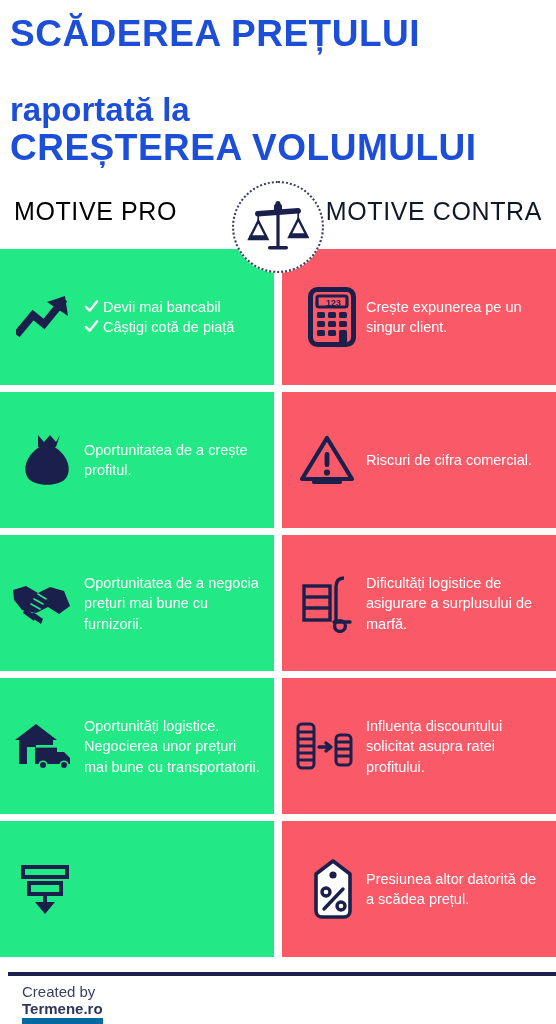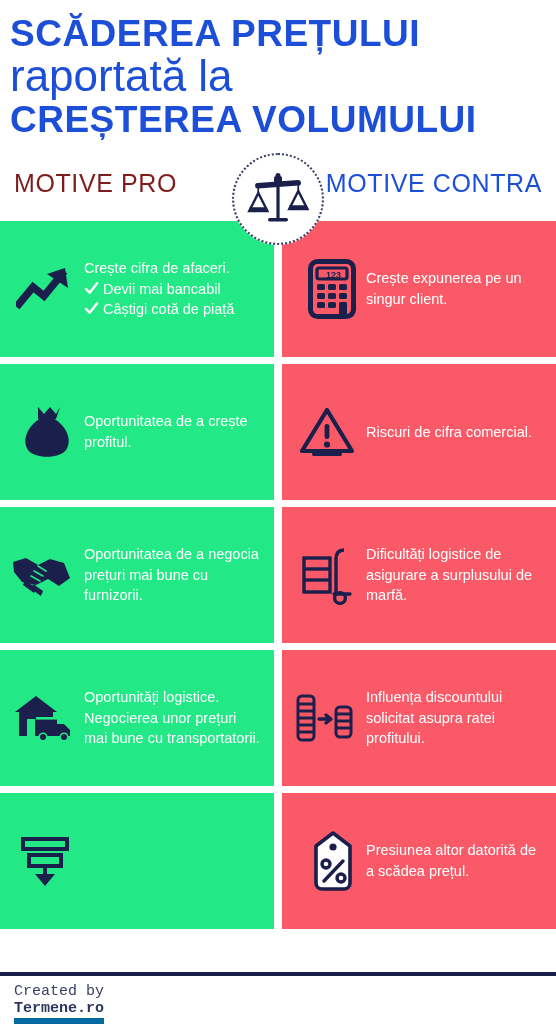--- a/index.html
+++ b/index.html
@@ -23,23 +23,24 @@
   .title-line {
     display: block;
     letter-spacing: 0.5px;
     line-height: 1.06;
   }
   .title-line.l1 {
     font-size: 37px;
     font-weight: 700;
   }
   .title-line.l2 {
-    font-size: 44px;
-    font-weight: 400;
+    font-size: 33px;
+    font-weight: 700;
     letter-spacing: 0px;
+    margin-top: 40px;
   }
   .title-line.l3 {
     font-size: 37px;
     font-weight: 700;
   }
 
   
   .cmp-header {
     position: relative;
     height: 76px;
@@ -48,22 +49,22 @@
     justify-content: space-between;
     padding: 0 14px;
     box-sizing: border-box;
   }
   .cmp-header-label {
     font-size: 25px;
     letter-spacing: 0.6px;
     font-weight: 400;
     white-space: nowrap;
   }
-  .cmp-header-label.pro    { color: #7f1d1d; }
-  .cmp-header-label.contra { color: #1d4ed8; }
+  .cmp-header-label.pro    { color: #000000; }
+  .cmp-header-label.contra { color: #0f172a; }
 
   .scales-badge {
     position: absolute;
     left: 50%;
     top: 8px;
     transform: translateX(-50%);
     width: 92px;
     height: 92px;
     border-radius: 50%;
     background: #ffffff;
@@ -130,25 +131,24 @@
   .check {
     flex: 0 0 auto;
     width: 15px;
     height: 15px;
     margin-top: 2px;
   }
 
   
   .footer {
     position: absolute;
-    left: 0;
+    left: 8px;
     right: 0;
     bottom: 0;
     height: 66px;
-    font-family: Liberation Mono, monospace;
   }
   .footer-rule {
     height: 4px;
     background: #1b1f4b;
     margin-top: 14px;
   }
   .footer-brand {
     padding: 8px 0 0 14px;
     color: #3a3f63;
     font-size: 15px;
@@ -207,21 +207,20 @@
 
   <div class="row">
     <div class="cell pro">
       <div class="cell-icon">
         <svg width="58" height="50" viewBox="0 0 58 50" aria-hidden="true">
           <path d="M3 40 L17 23 L28 32 L46 10" fill="none" stroke="#1b1f4b" stroke-width="7.5" stroke-linecap="square" stroke-linejoin="miter"></path>
           <path d="M49 4 L52 24 L31 10 Z" fill="#1b1f4b"></path>
         </svg>
       </div>
       <div class="cell-text">
-        <span class="lead">Crește cifra de afaceri.</span>
         <ul class="bullets">
           <li>
             <svg class="check" viewBox="0 0 16 16" aria-hidden="true">
                 <path d="M2 8.5 L6 12.5 L14 2.5" fill="none" stroke="#ffffff" stroke-width="2.6" stroke-linecap="round" stroke-linejoin="round"></path>
               </svg>
             <span>Devii mai bancabil</span>
           </li>
           <li>
             <svg class="check" viewBox="0 0 16 16" aria-hidden="true">
                 <path d="M2 8.5 L6 12.5 L14 2.5" fill="none" stroke="#ffffff" stroke-width="2.6" stroke-linecap="round" stroke-linejoin="round"></path>

